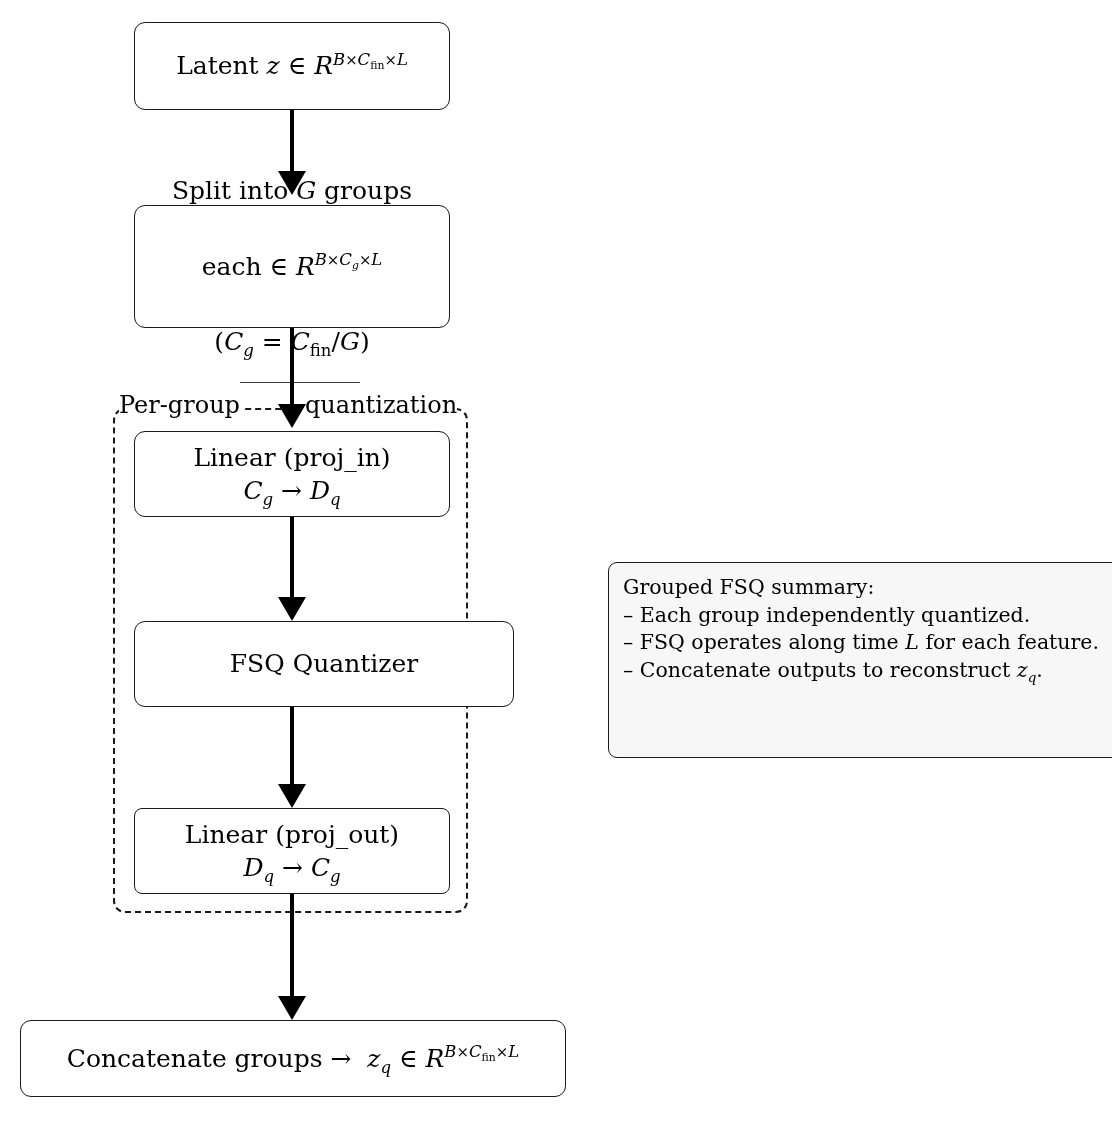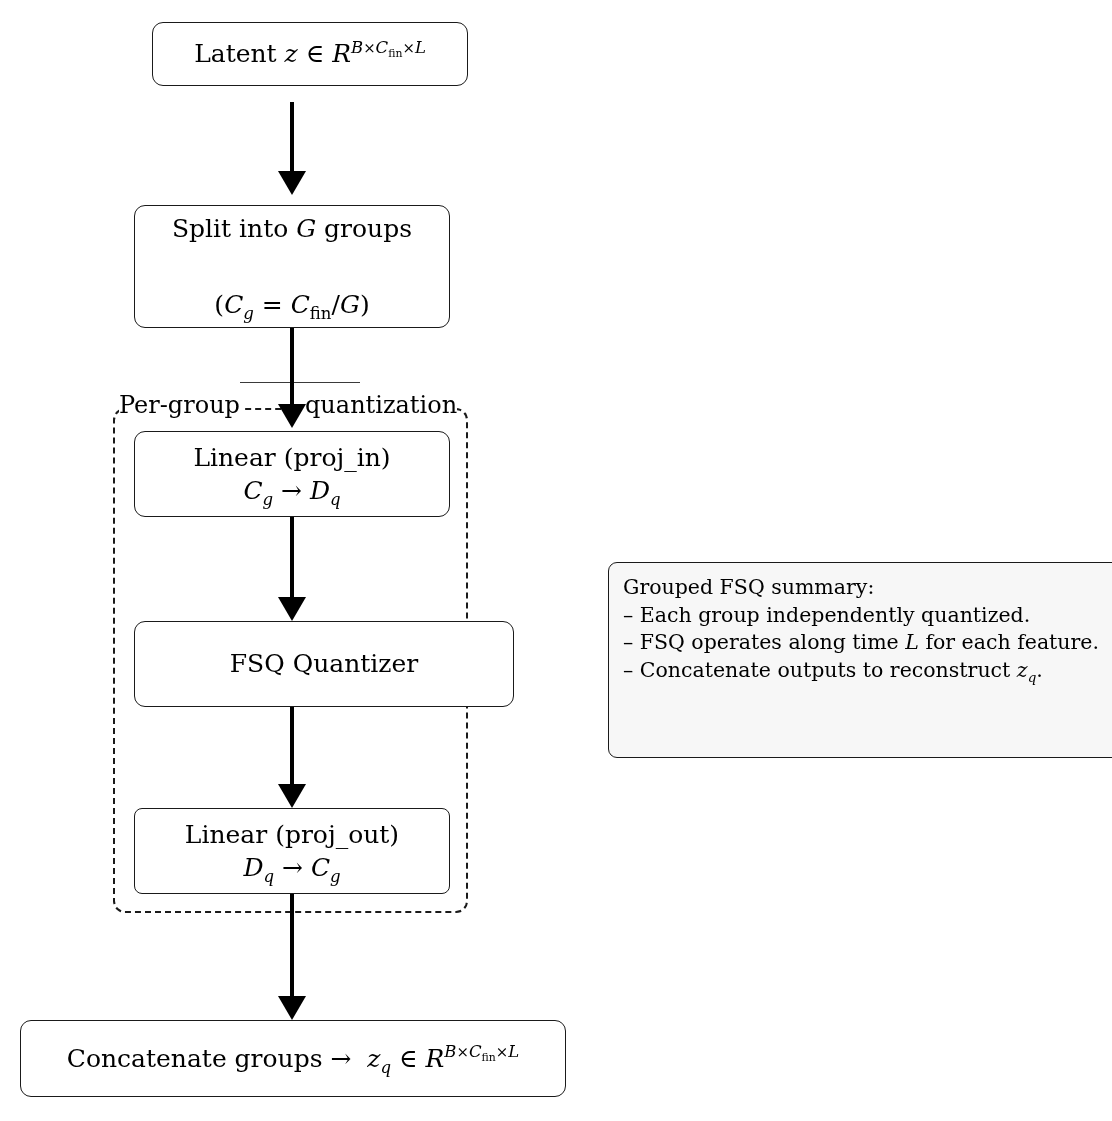--- a/index.html
+++ b/index.html
@@ -109,34 +109,37 @@
 <body>
 
 <div class="group-box" style="left:113px; top:408px; width:355px; height:505px;"></div>
 
 <div class="group-label-rule" style="left:240px; top:382px; width:120px;"></div>
 
 <div class="group-label" style="left:119px; top:367px; padding-right:4px;">Per-group</div>
 
 <div class="group-label" style="left:301px; top:367px; padding-left:4px;">quantization</div>
 
-<div class="node" style="left:152px; top:22px; width:316px; height:64px;border-radius:11px;">
+<div class="node" style="left:134px; top:22px; width:316px; height:88px;border-radius:11px;">
   <span class="ln">
     Latent <i>z</i> ∈ <i>R</i><sup><i>B</i><span class="times">×</span><i>C</i><sub class="upr">fin</sub><span class="times">×</span><i>L</i></sup>
   </span>
 </div>
 
 <div class="arrow" style="left:278px; top:102px; width:28px; height:93px;">
   <div class="shaft" style="height:69px;"></div>
   <div class="head"></div>
 </div>
 
 <div class="node" style="left:134px; top:205px; width:316px; height:123px;gap:42px;">
   <span class="ln">
     Split into <i>G</i> groups
+  </span>
+  <span class="ln">
+    each ∈ <i>R</i><sup><i>B</i><span class="times">×</span><i>C</i><sub><i>g</i></sub><span class="times">×</span><i>L</i></sup>
   </span>
   <span class="ln">
     (<i>C</i><sub><i>g</i></sub> = <i>C</i><sub class="upr">fin</sub>/<i>G</i>)
   </span>
 </div>
 
 <div class="arrow" style="left:278px; top:328px; width:28px; height:100px;">
   <div class="shaft" style="height:76px;"></div>
   <div class="head"></div>
 </div>

